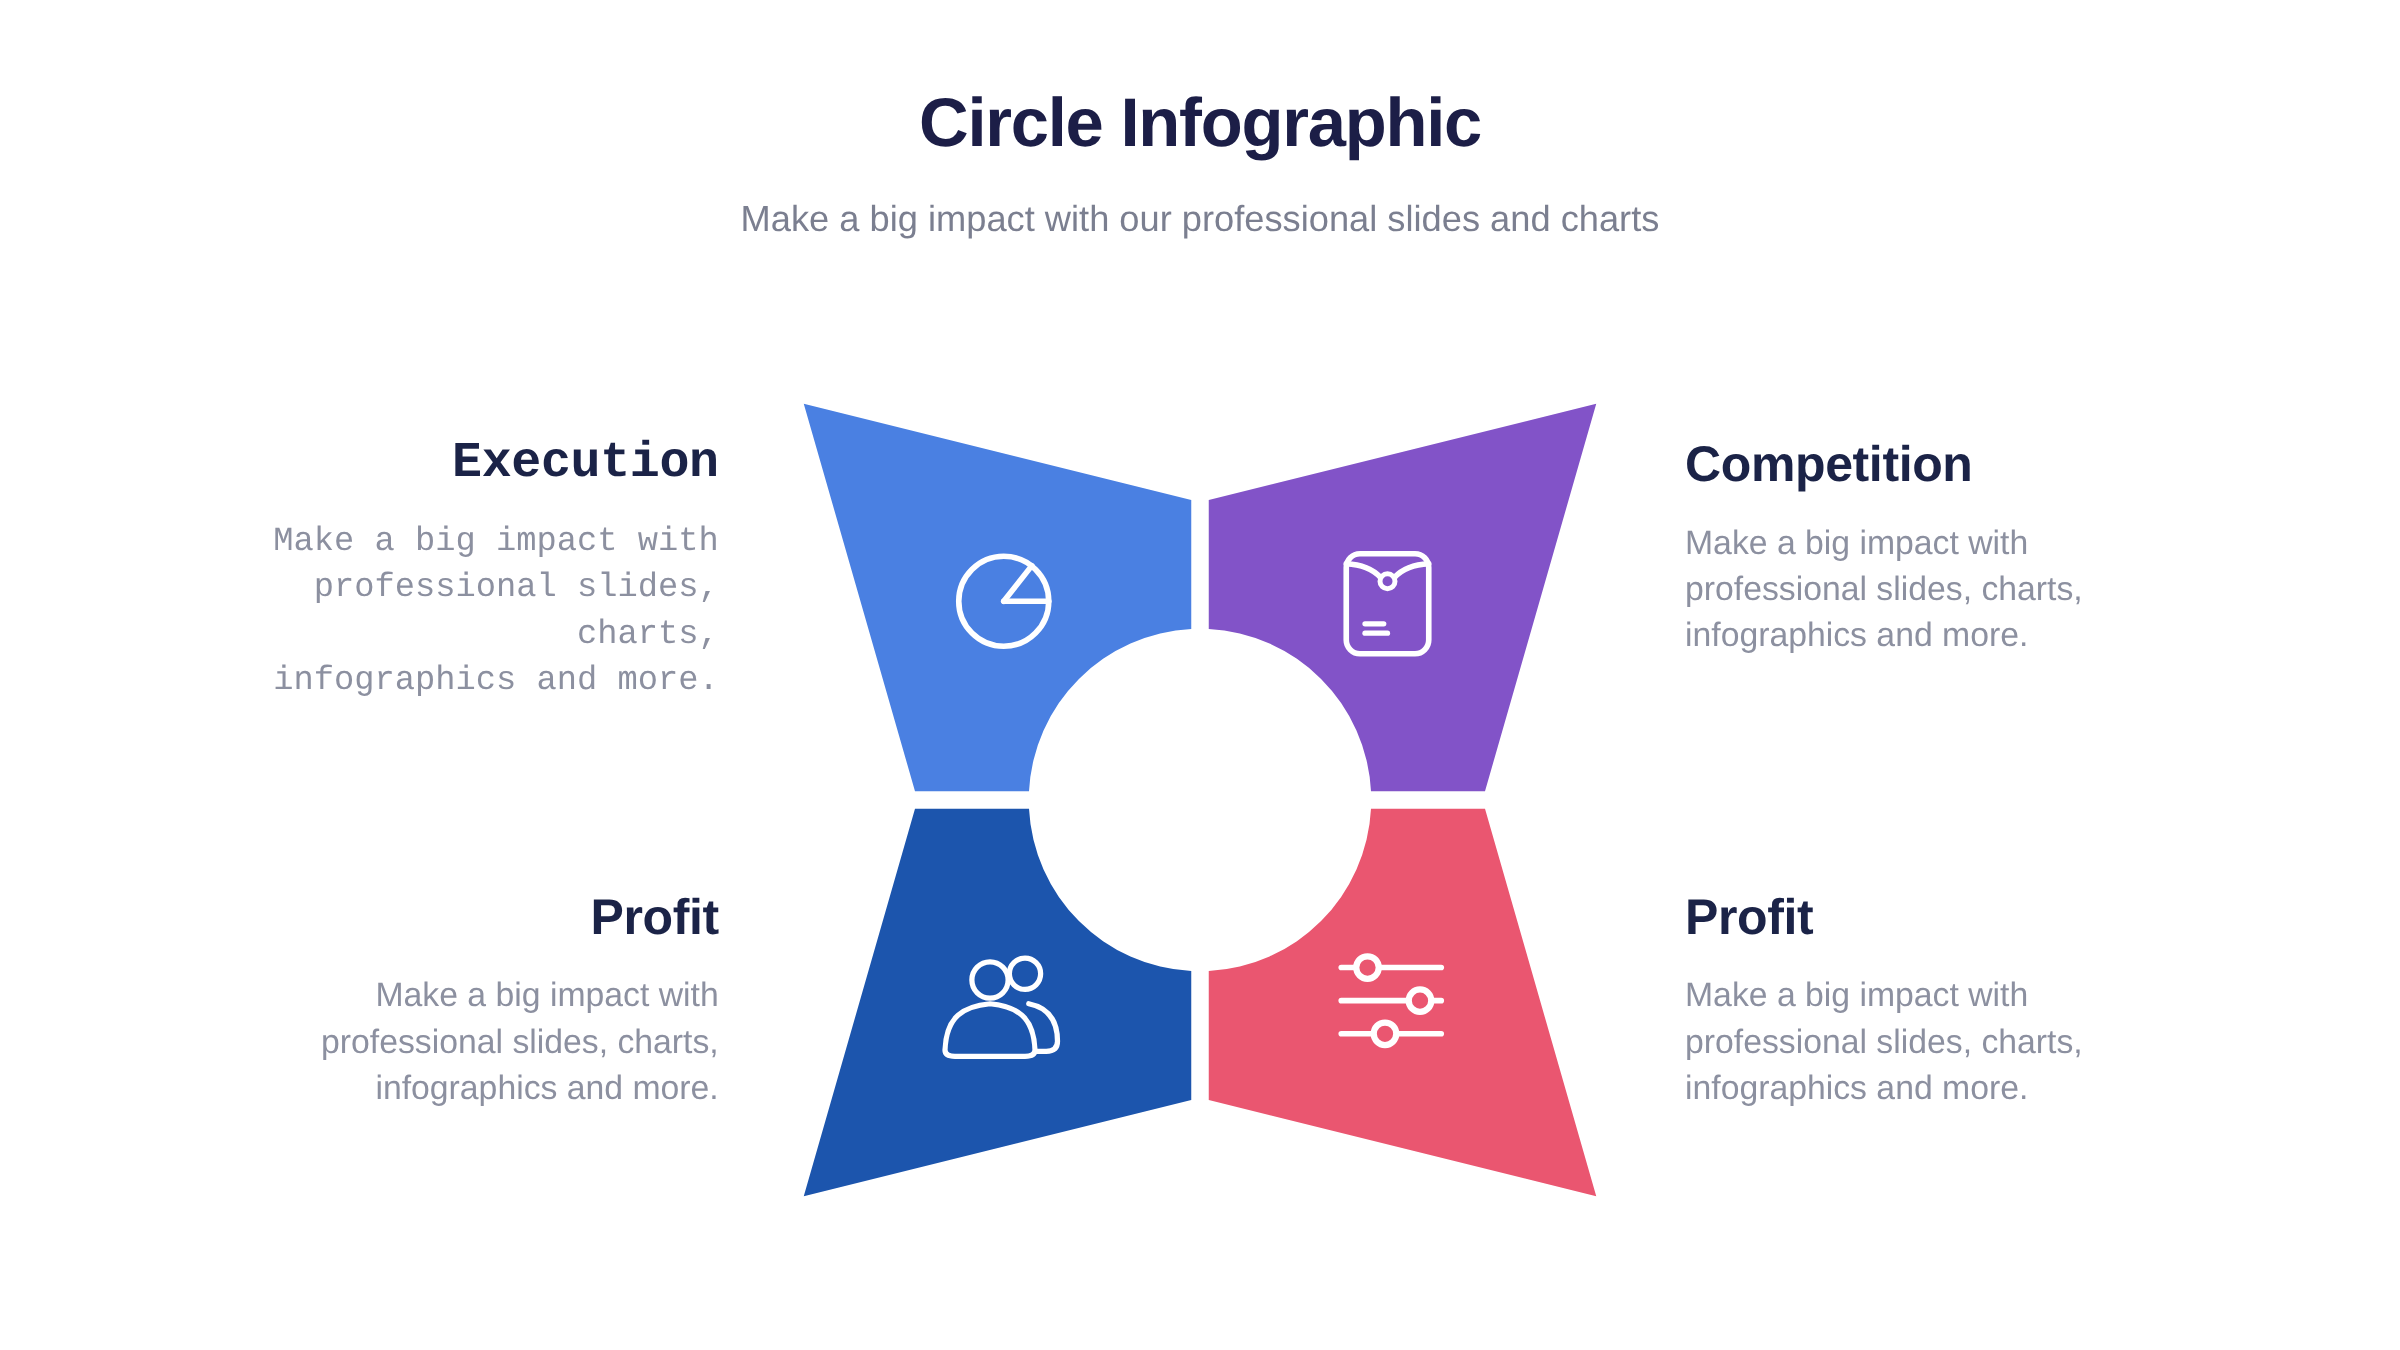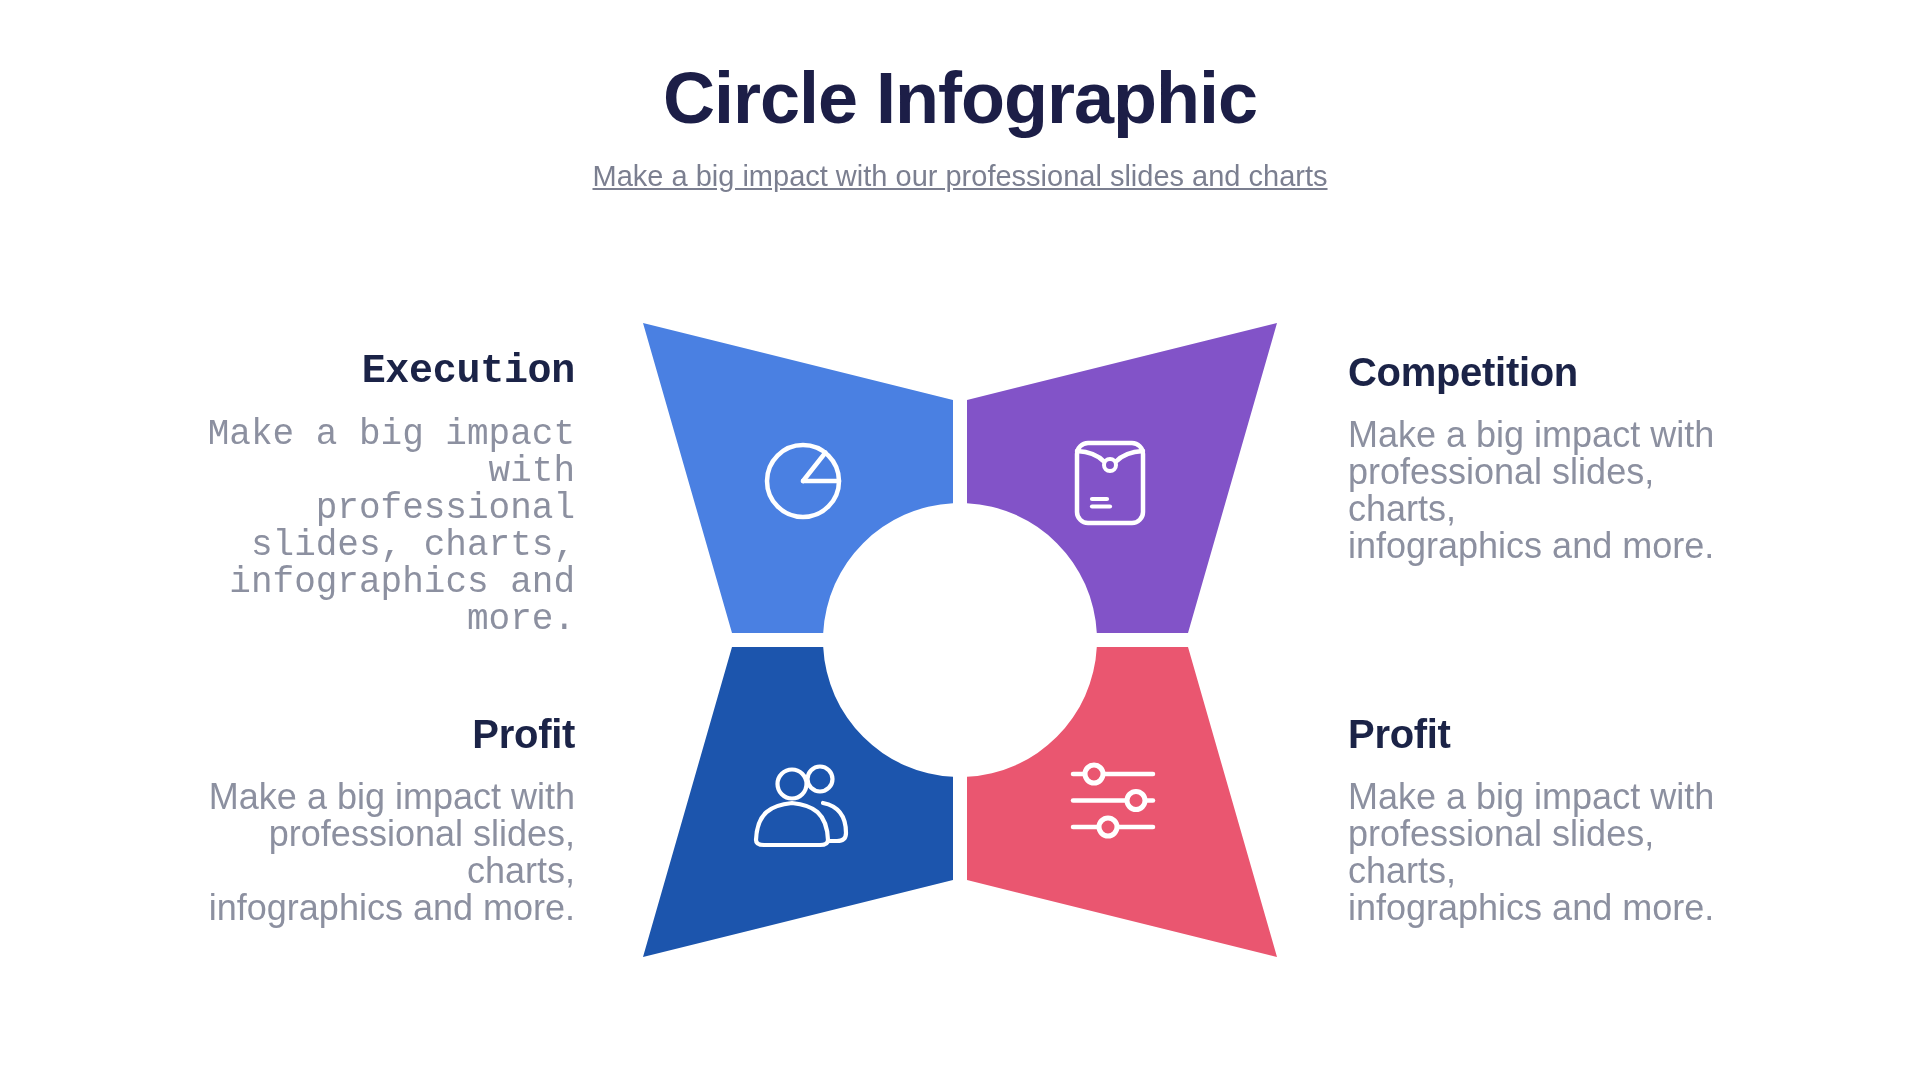--- a/index.html
+++ b/index.html
@@ -16,33 +16,32 @@
     font-family: "Liberation Sans", "DejaVu Sans", sans-serif;
   }
   .header {
     position: absolute;
     top: 57px;
     left: 0;
     width: 100%;
     text-align: center;
   }
   .title {
-    font-size: 72px;
+    font-size: 55px;
     line-height: 83px;
     font-weight: 700;
     letter-spacing: -1px;
     color: #1C1E47;
   }
   .subtitle {
     margin-top: 18px;
     font-size: 29px;
     line-height: 36px;
     font-weight: 400;
     color: #7B7F90;
-    text-decoration: underline;
   }
   .diagram-svg {
     position: absolute;
     left: 0;
     top: 0;
     width: 1920px;
     height: 1080px;
   }
   .card {
     position: absolute;
@@ -56,21 +55,21 @@
   .card-control     { left: 1348px;  top: 710px; }
   .card-heading {
     font-size: 40px;
     line-height: 48px;
     font-weight: 700;
     letter-spacing: -0.3px;
     color: #1B2347;
   }
   .card-body {
     margin-top: 20px;
-    font-size: 36px;
+    font-size: 27px;
     line-height: 37px;
     font-weight: 400;
     color: #8C90A0;
   }
   .icon-stroke {
     fill: none;
     stroke: #ffffff;
     stroke-width: 4.5;
     stroke-linecap: round;
     stroke-linejoin: round;

